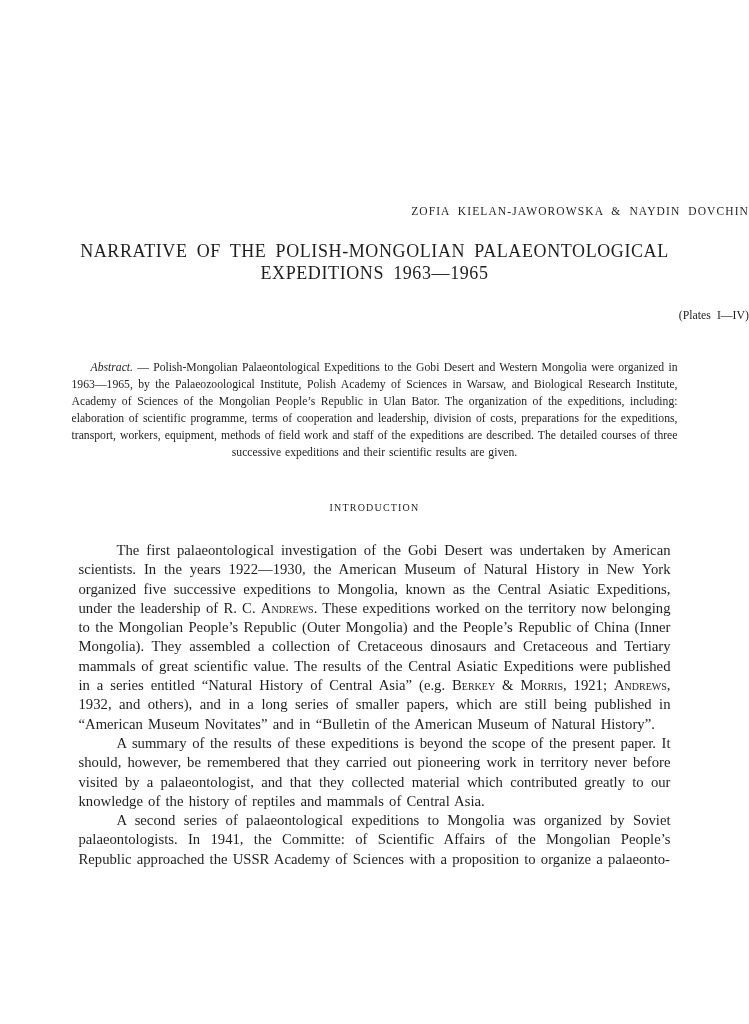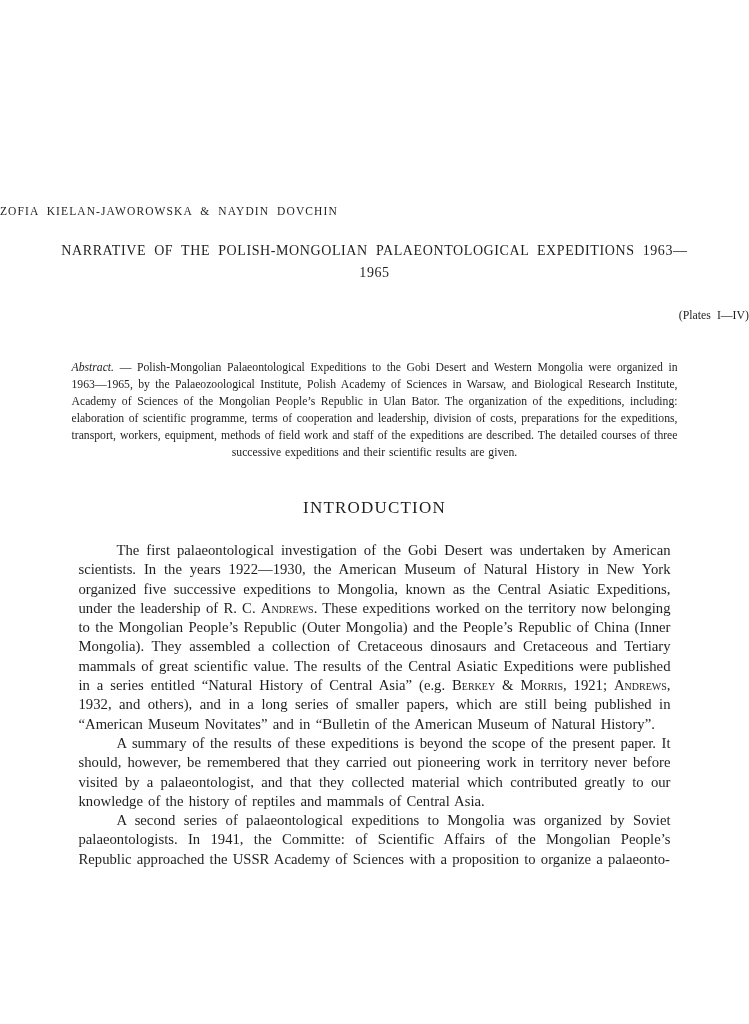--- a/index.html
+++ b/index.html
@@ -13,31 +13,31 @@
     height: 1024px;
     margin: 0 auto;
     background: #ffffff;
     color: #1e1e1e;
     font-family: "Liberation Serif", "DejaVu Serif", serif;
     box-sizing: border-box;
     padding-top: 204px;
     overflow: hidden;
   }
   .authors {
-    text-align: left;
+    text-align: right;
     font-size: 11.5px;
     line-height: 14px;
     letter-spacing: 1.1px;
     word-spacing: 4px;
   }
   .title {
     margin: 22px auto 0;
     max-width: 640px;
     text-align: center;
-    font-size: 14px;
+    font-size: 18px;
     line-height: 22px;
     font-weight: normal;
     letter-spacing: 0.6px;
     word-spacing: 4px;
   }
   .subtitle {
     margin: 5px auto 0;
     max-width: 650px;
     text-align: center;
     font-size: 14.8px;
@@ -58,39 +58,39 @@
     width: 606px;
     font-size: 11.7px;
     line-height: 17px;
     text-align: justify;
     text-align-last: center;
     word-spacing: 1px;
   }
   .section-heading {
     margin: 39px 0 0;
     text-align: center;
-    font-size: 17px;
+    font-size: 10px;
     line-height: 16px;
     font-weight: normal;
     letter-spacing: 1.2px;
     word-spacing: 2px;
   }
   .body-text {
     width: 592px;
     margin: 25px auto 8px;
     font-size: 14.7px;
     line-height: 19.3px;
     text-align: justify;
     word-spacing: 1.5px;
   }
   .body-text p {
     margin: 0;
     text-indent: 38px;
   }
-  .seg-italic { font-style: italic; }
+  .seg-italic { font-style: italic; margin-left: 19px; }
   .seg-smallcaps { font-variant: small-caps; }
 </style>
 </head>
 <body>
 
 <div class="page">
 
   <div class="authors">ZOFIA KIELAN-JAWOROWSKA &amp; NAYDIN DOVCHIN</div>
 
   <h1 class="title">NARRATIVE OF THE POLISH-MONGOLIAN PALAEONTOLOGICAL EXPEDITIONS 1963—1965</h1>

